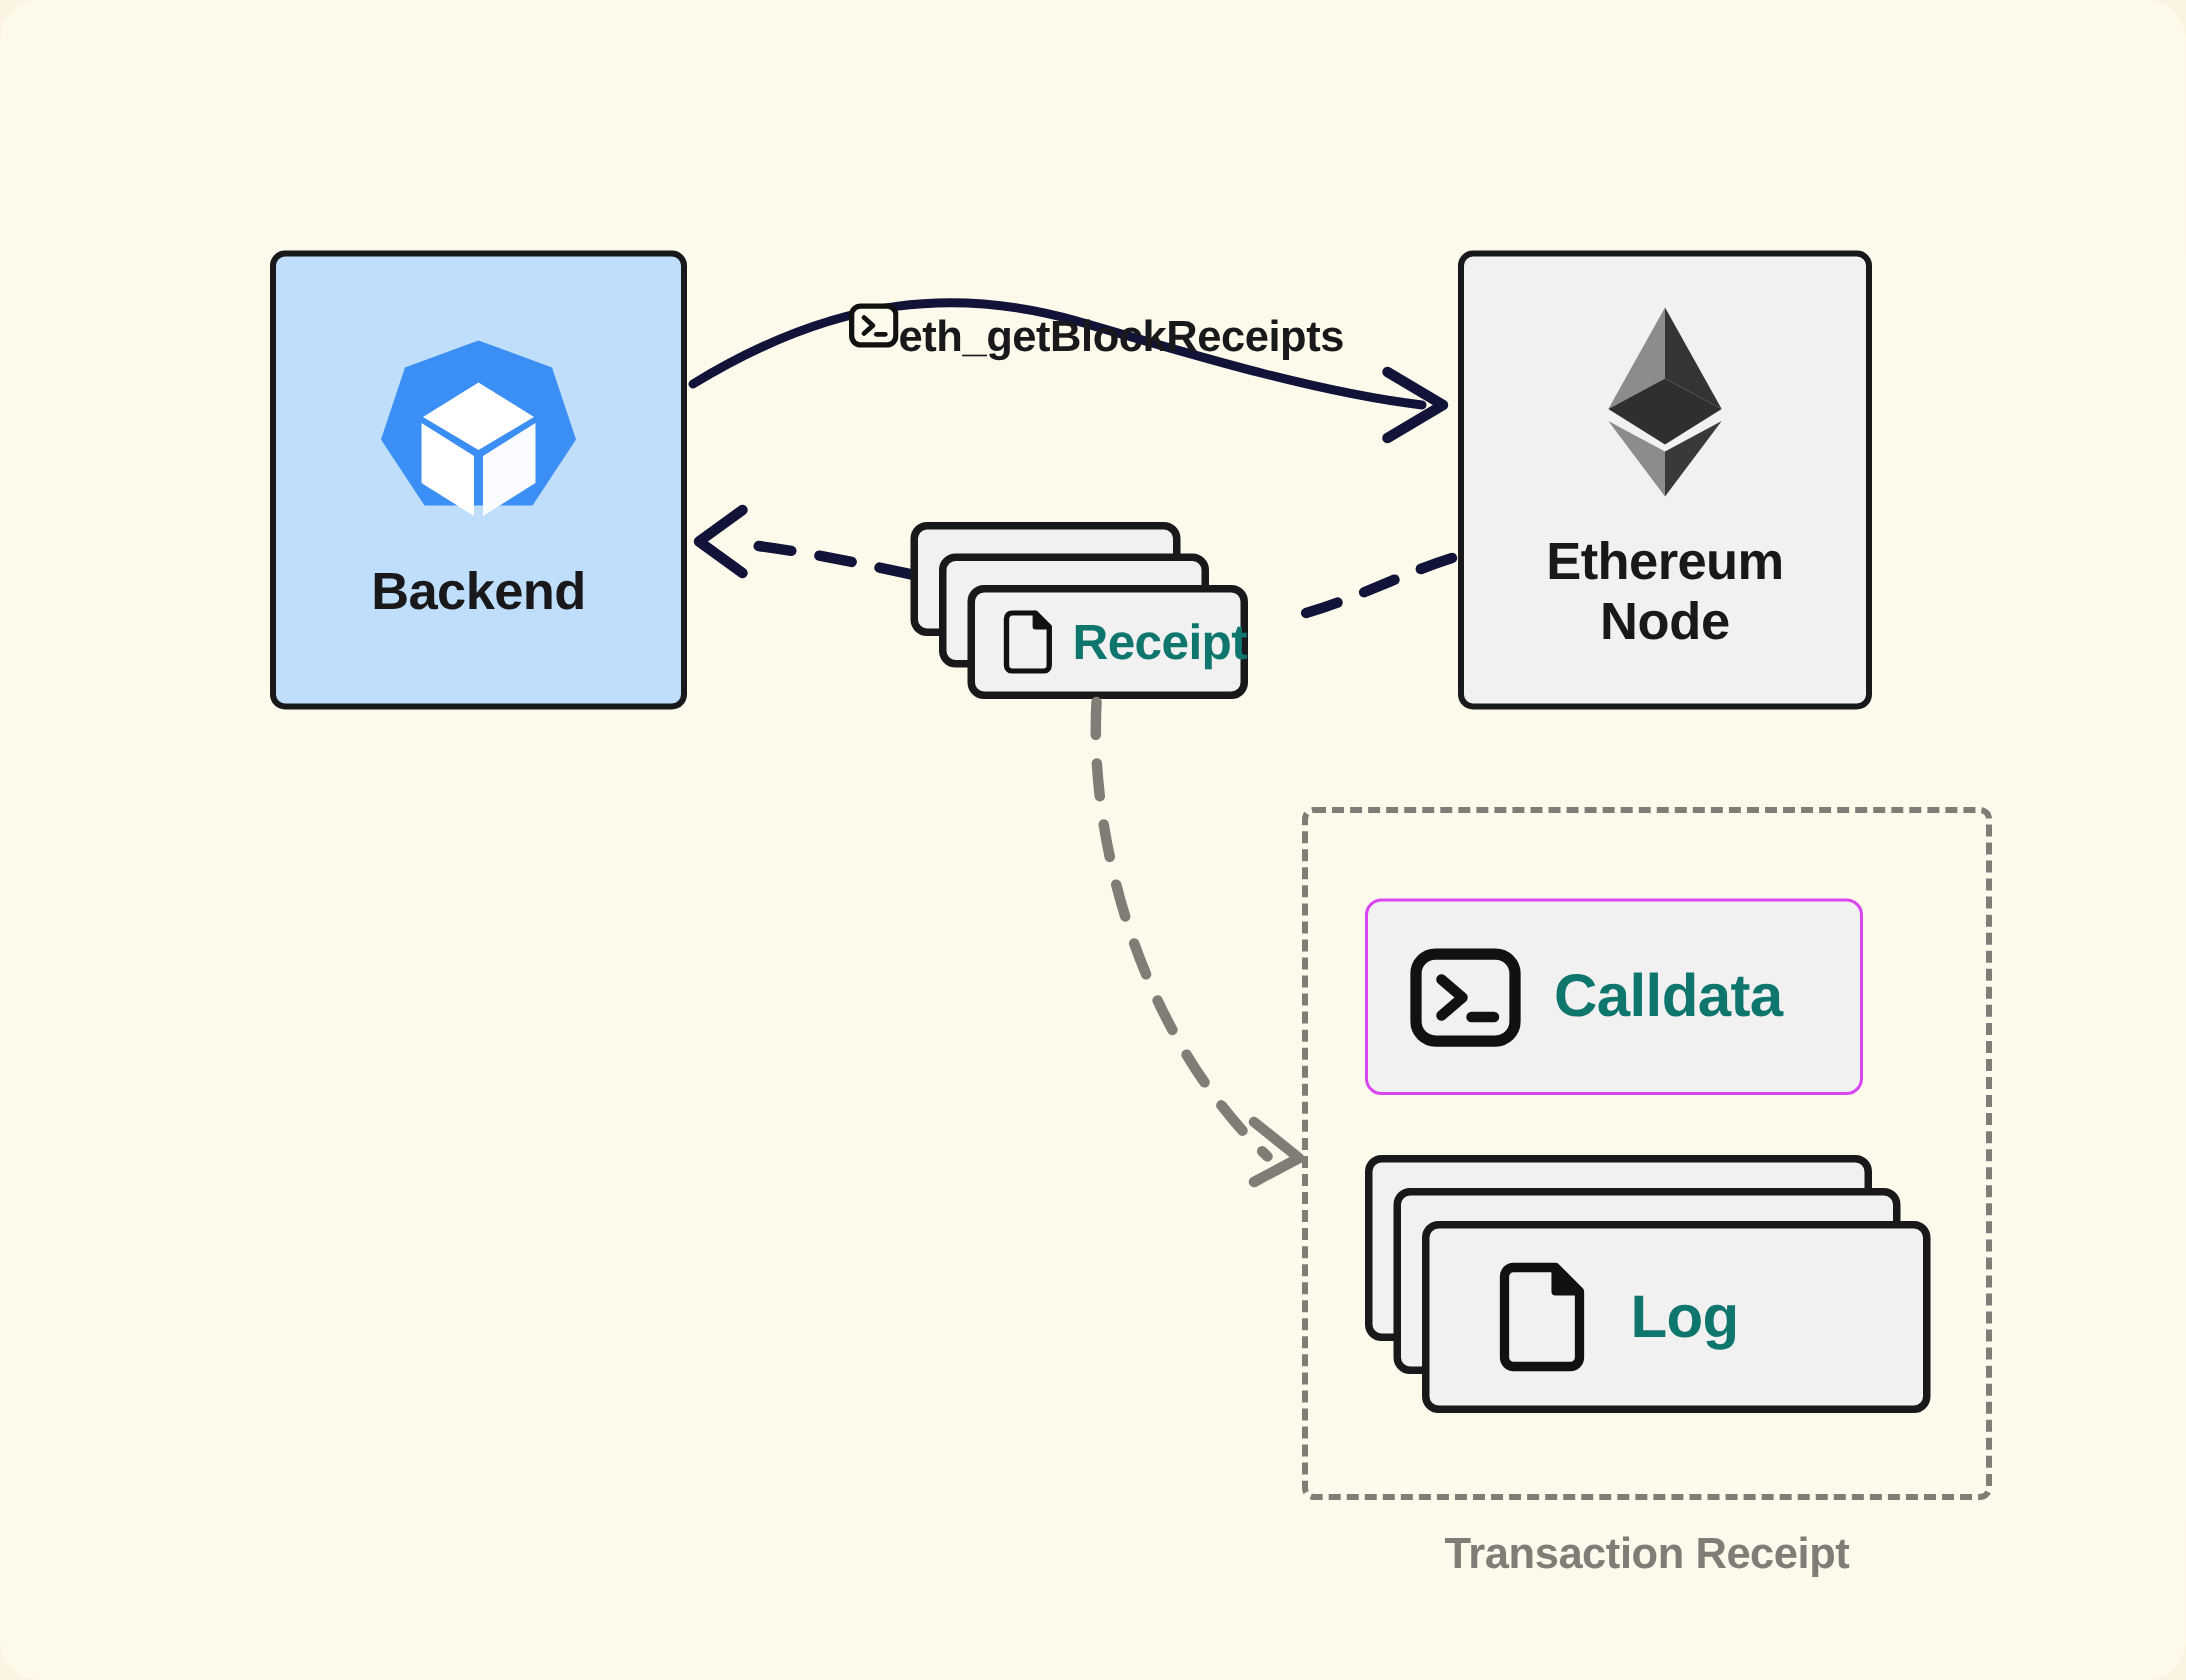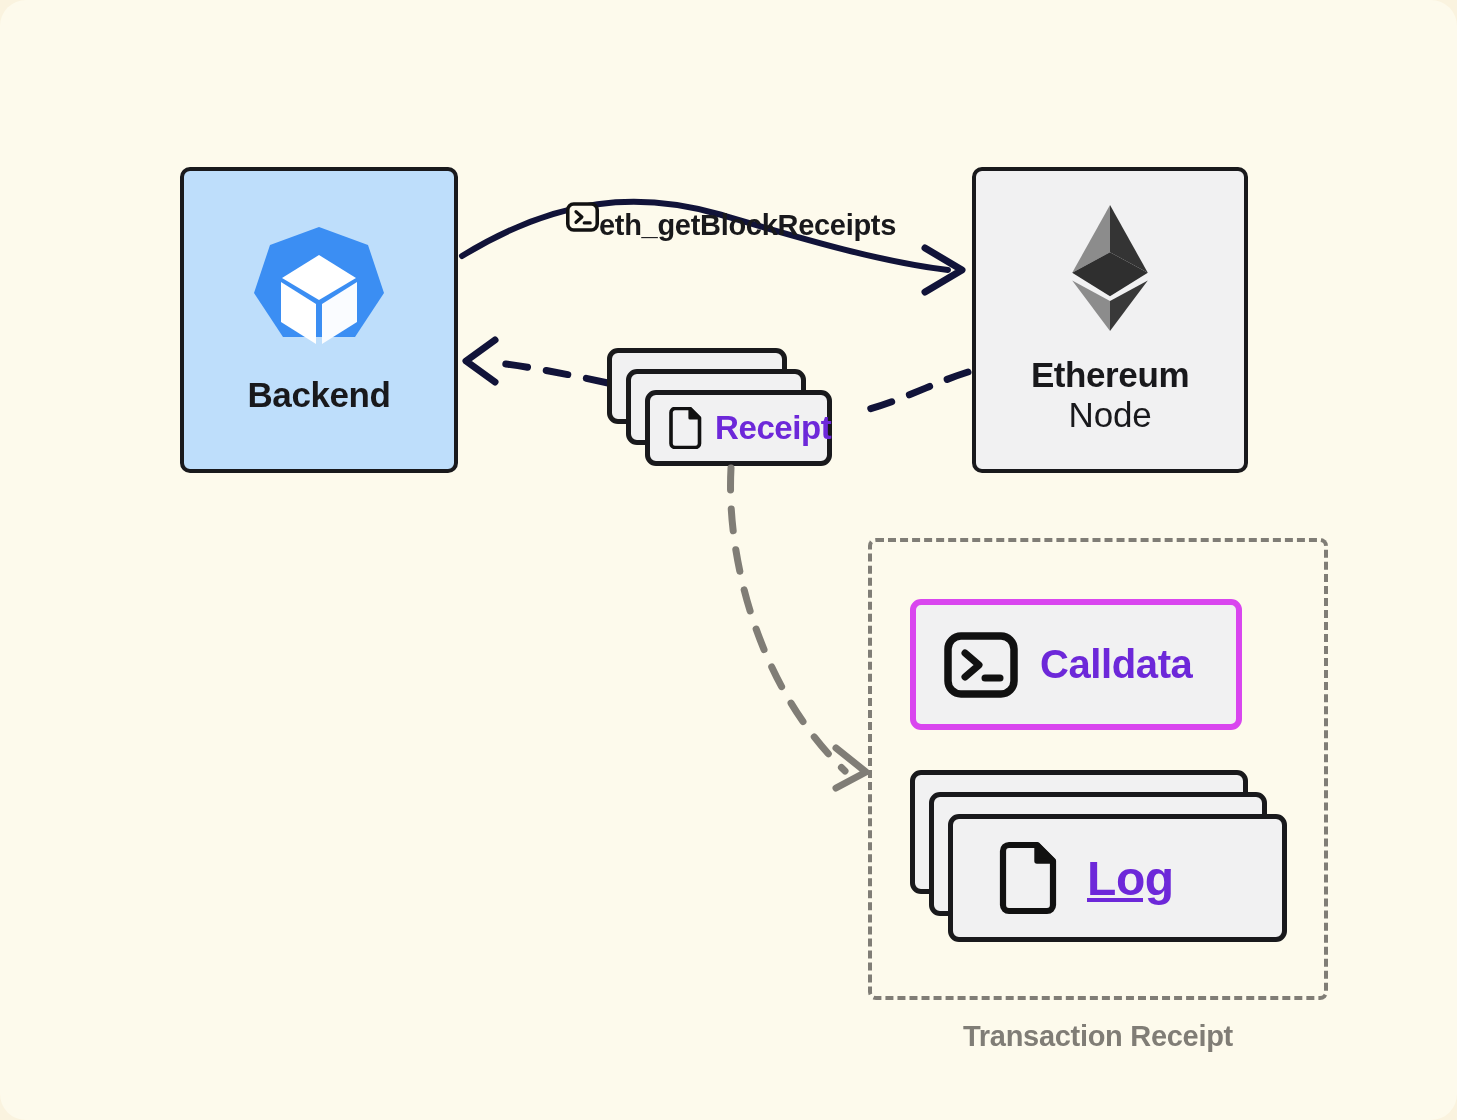--- a/index.html
+++ b/index.html
@@ -46,21 +46,21 @@
   }
   .node-label-bold {
     font-size: 35px;
     font-weight: bold;
     color: #19191C;
     letter-spacing: -0.4px;
     line-height: 1.12;
   }
   .node-label-regular {
     font-size: 35px;
-    font-weight: normal;
+    font-weight: bold;
     color: #19191C;
     letter-spacing: -0.2px;
     line-height: 1.18;
   }
 
   
   #k8s-logo { width: 136px; height: 128px; margin-bottom: 22px; }
   #eth-logo { width: 104px; height: 126px; margin-bottom: 24px; }
 
   
@@ -107,56 +107,56 @@
   }
   .stack-card.front {
     display: flex;
     flex-direction: row;
     align-items: center;
   }
   .card-icon { flex: 0 0 auto; }
   .card-label {
     font-size: 33px;
     font-weight: bold;
-    color: #6d28d9;
+    color: #0f766e;
     letter-spacing: -0.4px;
     white-space: nowrap;
   }
 
   
   #receipt-stack { left: 607px; top: 348px; width: 225px; height: 118px; }
   #receipt-stack .c0 { left: 0px;  top: 0px;  width: 180px; height: 76px; }
   #receipt-stack .c1 { left: 19px; top: 21px; width: 180px; height: 76px; }
   #receipt-stack .c2 { left: 38px; top: 42px; width: 187px; height: 76px; padding-left: 17px; gap: 12px; }
   #receipt-stack .card-icon { width: 36px; height: 42px; }
 
   
   #calldata-card {
     position: absolute;
     left: 910px; top: 599px;
     width: 332px; height: 131px;
-    border: 6px solid #d946ef;
+    border: 2px solid #d946ef;
     border-radius: 11px;
     background: #F1F1F2;
     box-sizing: border-box;
     display: flex;
     align-items: center;
     padding-left: 28px;
     gap: 22px;
   }
   #calldata-card .card-icon { width: 74px; height: 66px; }
   #calldata-card .card-label { font-size: 40px; }
 
   
   #log-stack { left: 910px; top: 770px; width: 377px; height: 172px; }
   #log-stack .c0 { left: 0px;  top: 0px;  width: 338px; height: 124px; }
   #log-stack .c1 { left: 19px; top: 22px; width: 338px; height: 124px; }
   #log-stack .c2 { left: 38px; top: 44px; width: 339px; height: 128px; padding-left: 44px; gap: 28px; }
   #log-stack .card-icon { width: 62px; height: 74px; }
-  #log-stack .card-label { font-size: 48px; text-decoration: underline; }
+  #log-stack .card-label { font-size: 40px; }
 
   
   #tx-receipt-group {
     position: absolute;
     left: 868px; top: 538px;
     width: 460px; height: 462px;
     border: 4px dashed #807D76;
     border-radius: 8px;
     box-sizing: border-box;
   }

